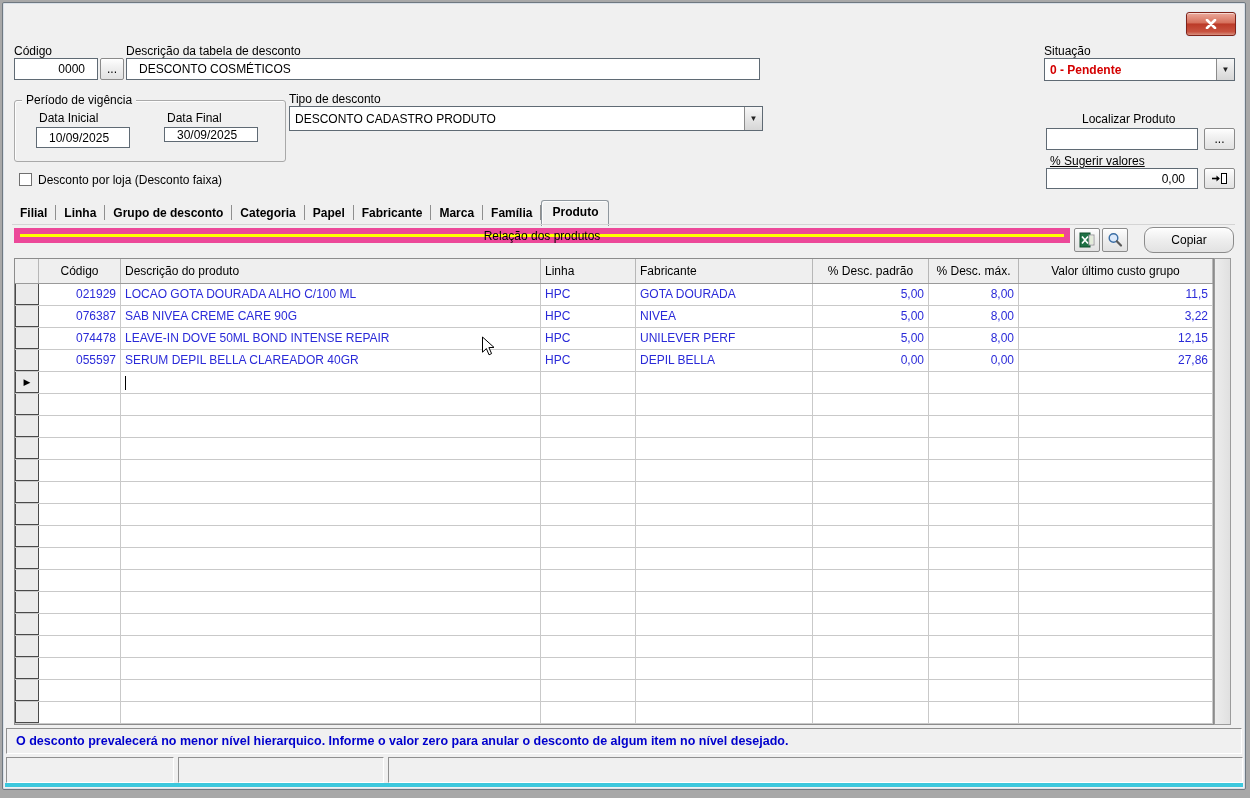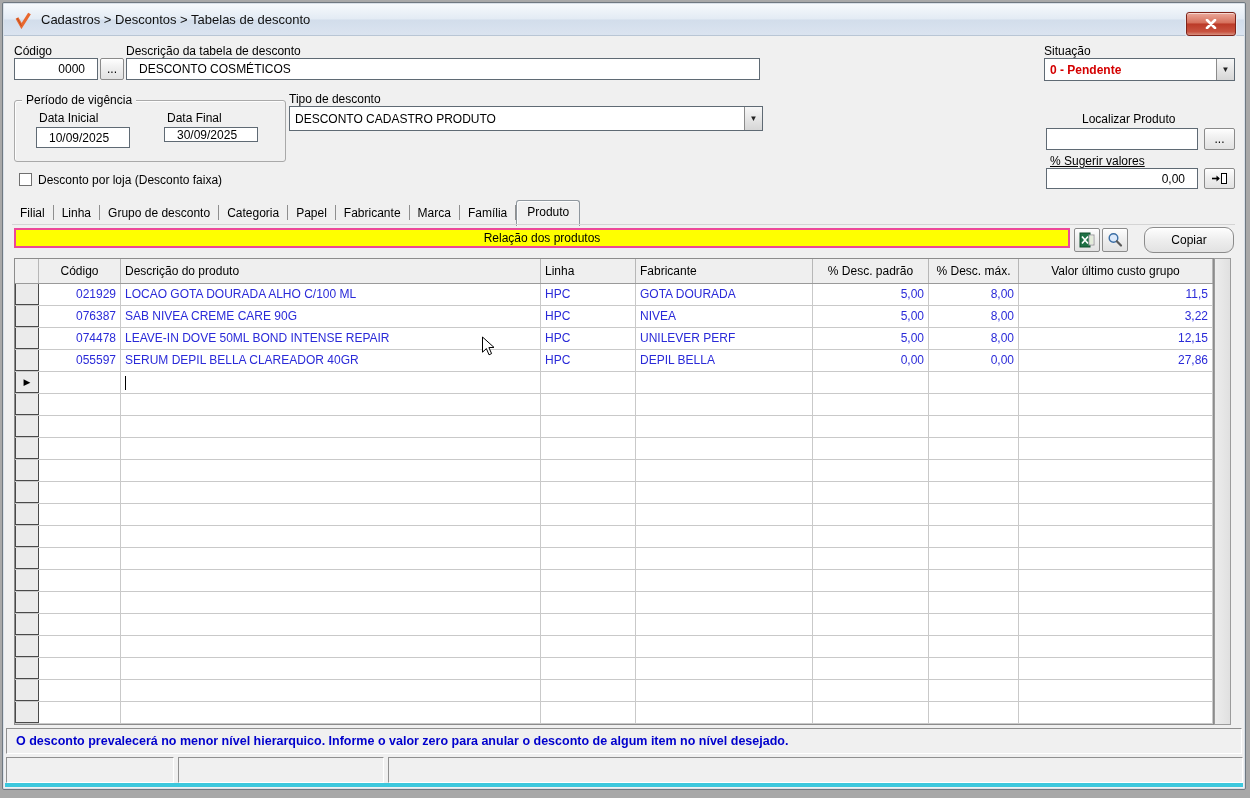--- a/index.html
+++ b/index.html
@@ -59,32 +59,32 @@
   .groupbox {
     position:absolute; border:1px solid #a9a9a9; border-radius:3px;
     box-shadow: inset 1px 1px 0 #fdfdfd;
   }
   .groupbox-legend { position:absolute; background:#f0f0f0; padding:0 4px; font-size:12px; }
   .checkbox {
     position:absolute; width:13px; height:13px; background:#fff; border:1px solid #707070;
   }
   
   .tabs { position:absolute; left:9px; top:195px; height:27px; display:flex; align-items:flex-end; }
-  .tab { font-size:12px; padding:3px 8px 5px 8px; color:#000; cursor:default; white-space:nowrap; }
+  .tab { font-size:12px; padding:3px 8px 5px 8px; color:#000; cursor:default; white-space:nowrap;font-weight:bold; }
   .tab-divider { width:1px; height:15px; background:#8f8f8f; margin-bottom:5px; }
   .tab.active {
     border:1px solid #8f979e; border-bottom:none; border-radius:3px 3px 0 0;
     background:#f0f0f0; padding:4px 10px 7px 10px; margin-bottom:-1px;
     box-shadow: inset 1px 1px 0 #fcfcfc;
   }
   .tabs-baseline { position:absolute; left:9px; right:10px; top:221px; border-top:1px solid #d4d4d4; }
   
   .products-bar {
-    position:absolute; left:11px; top:225px; width:1056px; height:20px;
-    background:var(--products-bar-bg); border:2px solid #ec4899;
+    position:absolute; left:11px; top:225px; width:1056px; height:15px;
+    background:var(--products-bar-bg); border:6px solid #ec4899;
     display:flex; align-items:center; justify-content:center;
     font-size:12px; color:#000;
   }
   .toolbtn { width:26px; height:24px; }
   
   .grid {
     position:absolute; left:11px; top:255px; width:1200px; height:467px;
     border:1px solid #8c8c8c; background:#fff; overflow:hidden;
   }
   .grow { display:flex; height:22px; border-bottom:1px solid #c9c9c9; }
@@ -124,27 +124,20 @@
   }
   .underline { text-decoration:underline; }
   .red-bold { color:var(--situacao-text); font-weight:bold; }
   .cursor-svg { position:absolute; left:478px; top:333px; pointer-events:none; }
 </style>
 </head>
 <body>
 
 <div class="window">
 
-  <div class="titlebar">
-    <svg width="18" height="18" viewBox="0 0 18 18">
-      <path d="M3 7 L7.5 15 L15.5 2.5" stroke="#e8682f" stroke-width="3.2" fill="none"></path>
-      <path d="M3 7 L7.5 15" stroke="#c24d1c" stroke-width="1" fill="none"></path>
-    </svg>
-    <span class="title-text">Cadastros &gt; Descontos &gt; Tabelas de desconto</span>
-  </div>
   <div class="close-btn">
     <svg width="12" height="10" viewBox="0 0 12 10">
       <path d="M2 1 L10 9 M10 1 L2 9" stroke="#ffffff" stroke-width="2.6" stroke-linecap="round"></path>
     </svg>
   </div>
 
   <div class="lbl" style="left:11px; top:41px;">Código</div>
   <input class="tbx num" style="left: 11px; top: 55px; width: 84px; height: 22px;" readonly="" value="0000">
   <div class="btn3d" style="left:97px; top:55px; width:24px; height:22px;">...</div>
 

